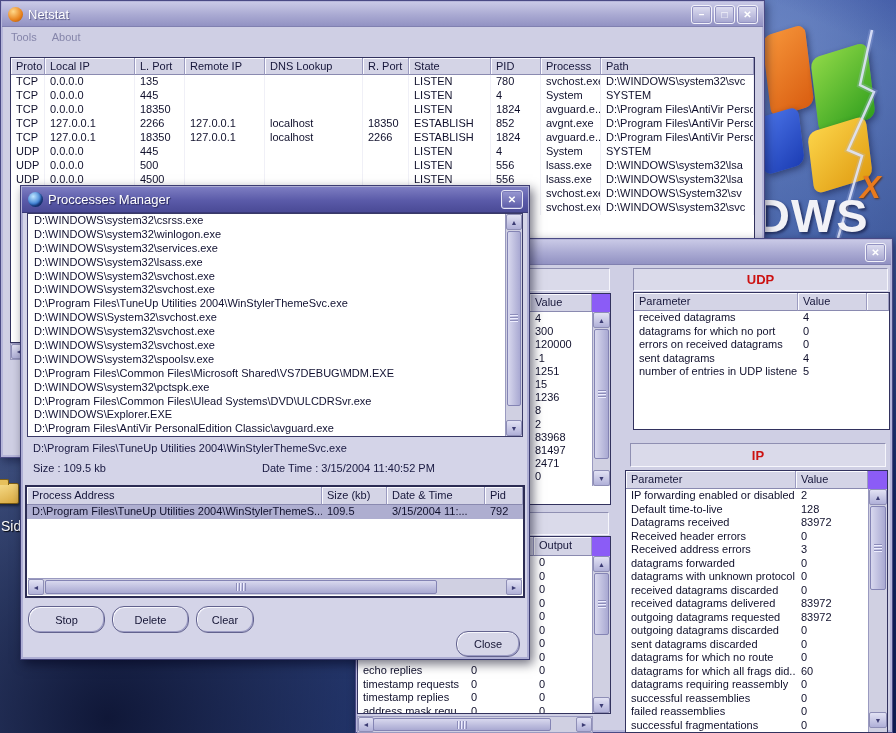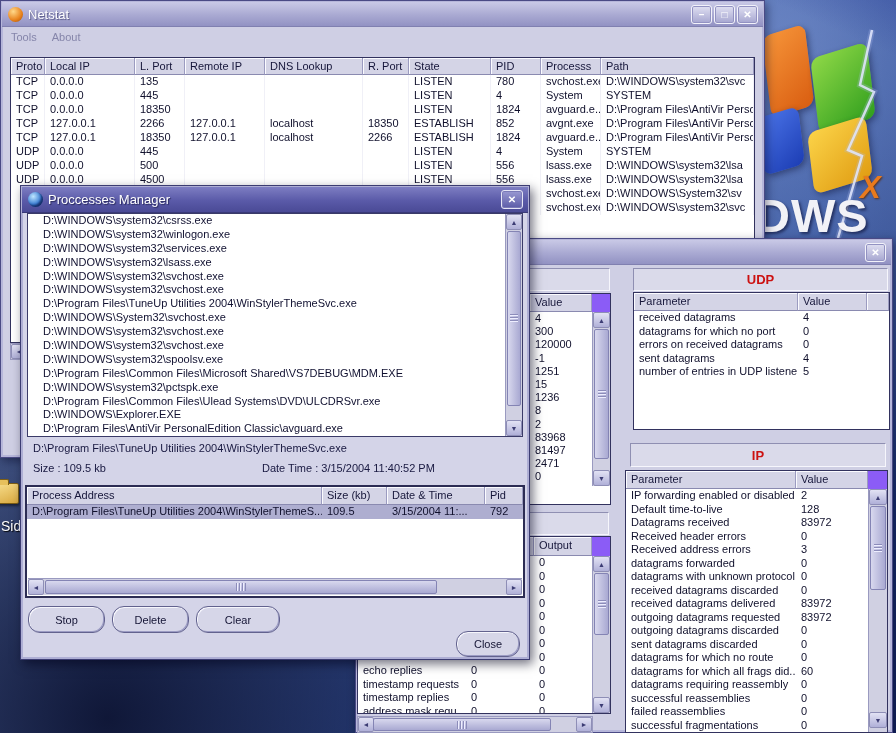--- a/index.html
+++ b/index.html
@@ -111,21 +111,21 @@
 .ipvsb .vthumb{top:17px;height:84px}
 .icmphsb{left:2px;top:478px;width:236px}
 .icmphsb .hthumb{left:15px;width:178px}
 
 
 .dlg{background:#d4d4e8;box-shadow:inset 0 0 0 1px #3c3c72, inset 0 0 0 3px #aeaed4, 3px 4px 10px rgba(0,0,25,.55)}
 .dtb{height:26px;background:linear-gradient(180deg,#7d7dc2 0%,#5a5aa8 55%,#4a4a96 100%);border-bottom:1px solid #3a3a78}
 .dtb .ttl{text-shadow:1px 1px 1px #2a2a5c}
 .dtb .wbtn{background:linear-gradient(180deg,#9a9ad2,#5c5ca8);border:1px solid #e6e6f6;box-shadow:inset 0 0 0 1px #7a7ab8;width:22px}
 .listbox{position:absolute;left:7px;top:28px;width:496px;height:224px;background:#fff;border:1px solid #3a3a68;overflow:hidden}
-.lbitem{height:13.9px;line-height:13.5px;font-size:11px;color:#101030;padding-left:15px;white-space:nowrap;overflow:hidden}
+.lbitem{height:13.9px;line-height:13.5px;font-size:11px;color:#101030;padding-left:6px;white-space:nowrap;overflow:hidden}
 .dlabel{position:absolute;font-size:11px;color:#181840;white-space:nowrap;overflow:hidden}
 .ptbl{left:5px;top:300px;width:500px;height:113px;border:2px solid #2c2c54}
 .ptbl .tcell:nth-child(1){width:295px}
 .ptbl .tcell:nth-child(2){width:65px}
 .ptbl .tcell:nth-child(3){width:98px}
 .ptbl .tcell:nth-child(4){width:38px}
 .ptbl .trow{height:14px;line-height:13px}
 .selrow{background:#aeaed0}
 .dhsb{left:1px;right:1px;bottom:1px;border:none;border-top:1px solid #9a9ac0}
 .dhsb .hthumb{left:17px;width:392px}
@@ -655,15 +655,15 @@
       <span class="sbtn lf">◄</span>
       <span class="hthumb">
           <span class="hgrip"></span>
         </span>
       <span class="sbtn rt">►</span>
     </div>
   </div>
 
   <div class="btn" style="left:8px;top:421px;width:77px;height:27px">Stop</div>
   <div class="btn" style="left:92px;top:421px;width:77px;height:27px">Delete</div>
-  <div class="btn" style="left:176px;top:421px;width:84px;height:27px">Clear</div>
+  <div class="btn" style="left:176px;top:421px;width:58px;height:27px">Clear</div>
   <div class="btn" style="left:436px;top:446px;width:64px;height:26px">Close</div>
 </div>
 
 </body></html>

